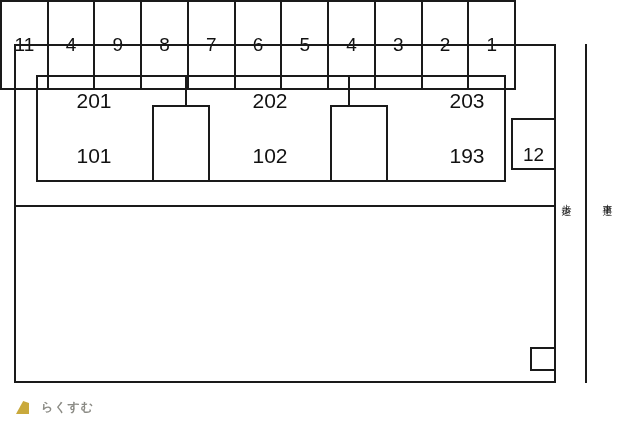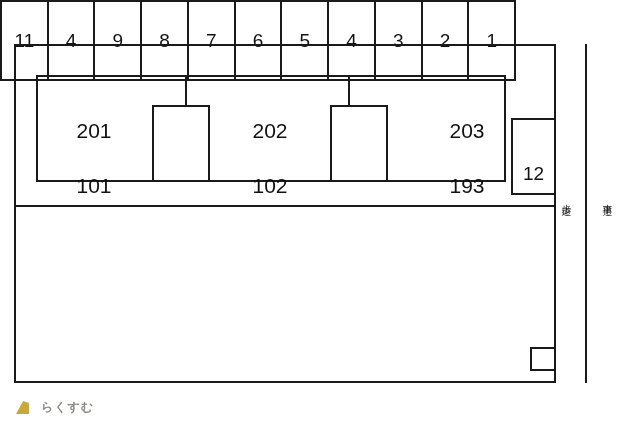--- a/index.html
+++ b/index.html
@@ -5,43 +5,43 @@
   html,body{margin:0;padding:0;background:#fff;}
   #page{
     position:relative;width:640px;height:425px;background:#ffffff;
     font-family:"Liberation Sans","DejaVu Sans",sans-serif;color:#111;
     overflow:hidden;
   }
   .abs{position:absolute;}
   .ln{position:absolute;background:#1a1a1a;}
   .box{position:absolute;border:2px solid #1a1a1a;box-sizing:border-box;background:#fff;}
   .lbl{position:absolute;display:flex;align-items:center;justify-content:center;
-       font-size:21px;color:#111;margin-top:30px;}
+       font-size:21px;color:#111;}
   
   .frame{left:14px;top:44px;width:542px;height:339px;background:transparent;}
   
   .band{left:36px;top:75px;width:470px;height:107px;background:transparent;}
   .stair{border-bottom:none;background:transparent;}
   .stair1{left:152px;top:105px;width:58px;height:77px;}
   .stair2{left:330px;top:105px;width:58px;height:77px;}
   .div1{left:185px;top:75px;width:2px;height:32px;}
   .div2{left:348px;top:75px;width:2px;height:32px;}
   
   .u1{left:36px;width:116px;}
   .u2{left:210px;width:120px;}
   .u3{left:408px;width:118px;}
   .rowU{top:86px;height:30px;}
   .rowL{top:141px;height:30px;}
   
-  .sp12{left:511px;top:118px;width:45px;height:77px;display:flex;
-        align-items:flex-end;justify-content:center;font-size:19px;padding-bottom:8px;}
+  .sp12{left:511px;top:118px;width:45px;height:52px;display:flex;
+        align-items:flex-end;justify-content:center;font-size:19px;padding-bottom:2px;}
   
   .midline{left:14px;top:205px;width:542px;height:2px;}
   
-  .parking{left:14px;top:290px;width:516px;height:81px;border:2px solid #1a1a1a;
+  .parking{left:14px;top:290px;width:516px;height:90px;border:2px solid #1a1a1a;
            box-sizing:border-box;display:flex;background:transparent;}
   .stall{flex:1;border-right:2px solid #1a1a1a;display:flex;align-items:center;
          justify-content:center;font-size:19px;color:#111;}
   .stall:last-child{border-right:none;}
   .smallbox{left:530px;top:347px;width:26px;height:24px;}
   
   .vtext{position:absolute;writing-mode:vertical-rl;text-orientation:upright;
          font-size:10px;letter-spacing:2px;color:#111;}
   .sidewalk{left:559px;top:196px;}
   .roadline{left:585px;top:44px;width:2px;height:339px;}

